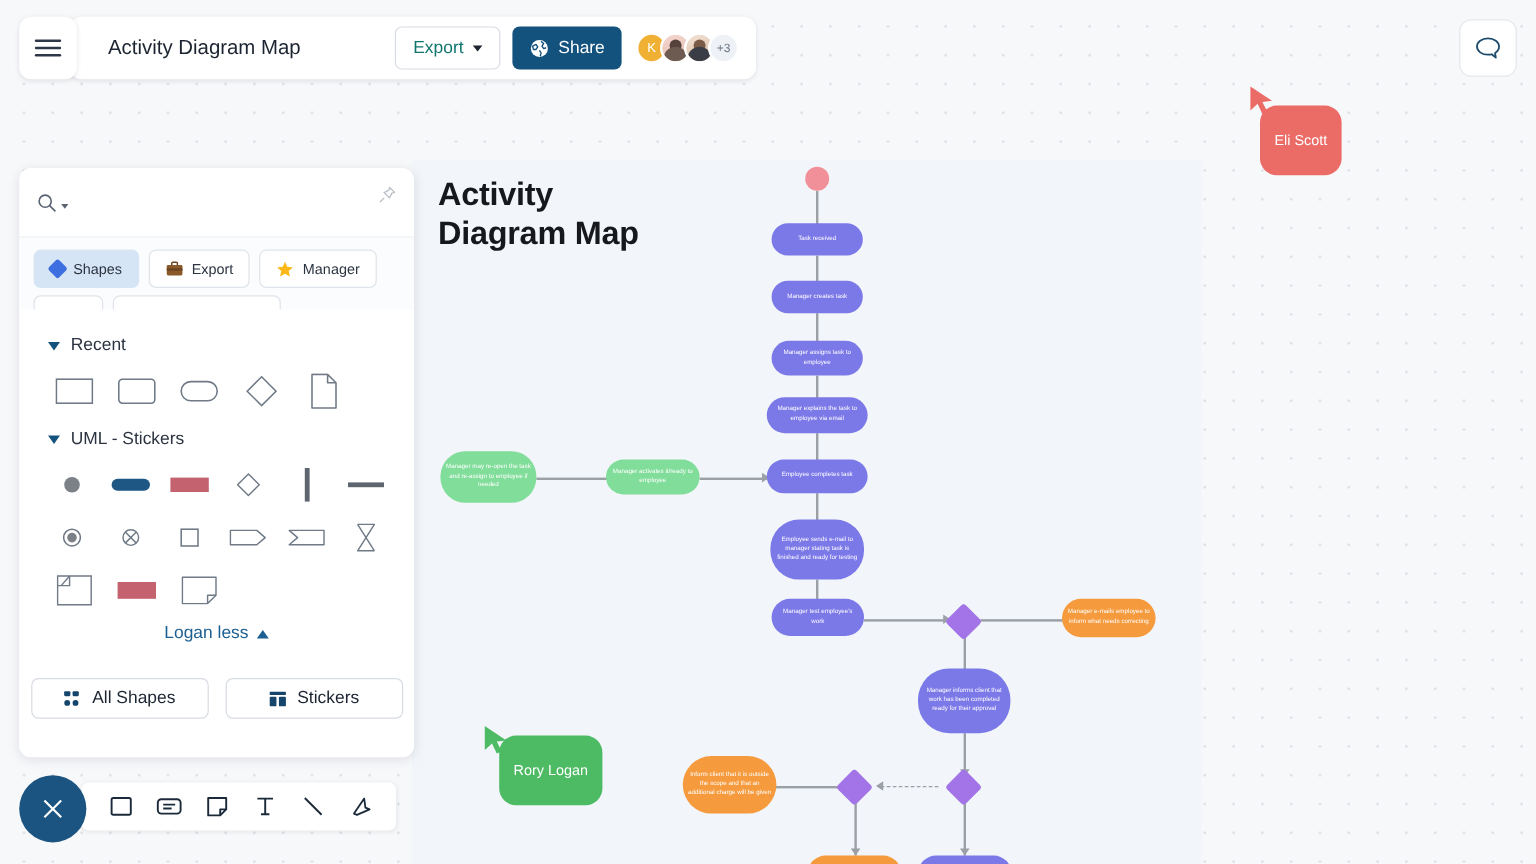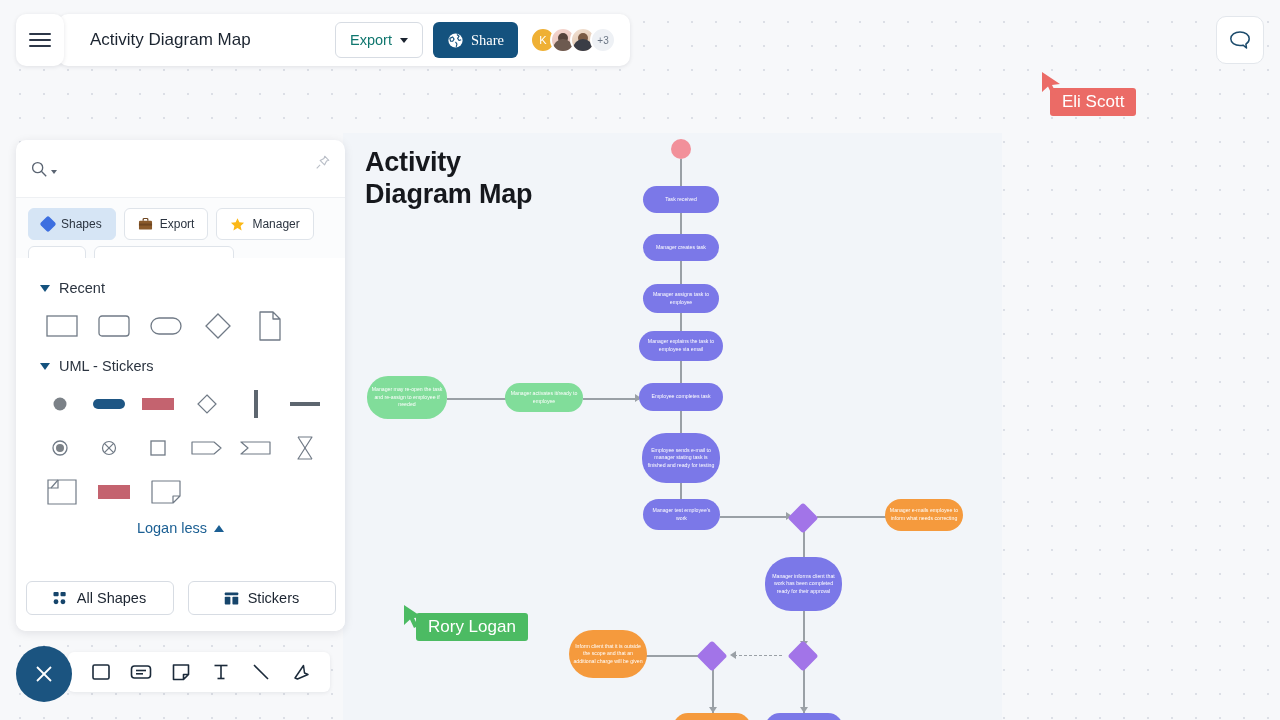--- a/index.html
+++ b/index.html
@@ -91,21 +91,21 @@
     background: #fff; display: flex; align-items: center; gap: 8px;
     font-size: 14.5px; color: #0f766e; cursor: pointer;
   }
   #export-btn .caret {
     width: 0; height: 0; border-left: 4.5px solid transparent; border-right: 4.5px solid transparent;
     border-top: 5px solid #1b2430;
   }
   #share-btn {
     margin-left: 10px; height: 36px; padding: 0 14px; border-radius: 6px;
     background: #14527e; color: #fff; display: flex; align-items: center; gap: 7px;
-    font-size: 14.5px; cursor: pointer; border: none; font-family: Liberation Serif, serif;
+    font-size: 14.5px; cursor: pointer; border: none;
   }
   #avatars { display: flex; align-items: center; margin-left: 12px; margin-right: 14px; }
   .avatar {
     width: 26px; height: 26px; border-radius: 50%; margin-left: -6px;
     border: 2px solid #fff; display: flex; align-items: center; justify-content: center;
     font-size: 11px; color: #fff; overflow: hidden; position: relative;
   }
   .avatar:first-child { margin-left: 0; }
   .avatar.amber { background: #efb034; }
   .avatar.plus  { background: #eef1f5; color: #6b7685; font-size: 10px; }
@@ -164,21 +164,21 @@
   .shape-cell { width: 52px; height: 44px; display:flex; align-items:center; justify-content:center; cursor:pointer; }
 
   #show-less {
     display: flex; align-items: center; justify-content: center; gap: 7px;
     font-size: 14.5px; color: #1b5f93; margin-top: 6px; cursor: pointer;
   }
   #show-less .up { width:0;height:0;border-left:5px solid transparent;border-right:5px solid transparent;border-bottom:7px solid #1b5f93; }
 
   #panel-footer {
     position: absolute; left: 0; right: 0; bottom: 0; height: 66px;
-    display: flex; align-items: center; justify-content: center; gap: 14px;
+    display: flex; align-items: flex-start; justify-content: center; gap: 14px;
     background: #fff;
   }
   .foot-btn {
     height: 34px; width: 148px; border: 1px solid #d7dce3; border-radius: 6px;
     background: #fff; display: flex; align-items: center; justify-content: center; gap: 9px;
     font-size: 14.5px; color: #1b2430; cursor: pointer;
   }
 
   
   #close-fab {
@@ -189,22 +189,22 @@
   #toolbar {
     position: absolute; left: 68px; bottom: 28px; height: 40px; width: 262px;
     background: #fff; border-radius: 6px; display: flex; align-items: center;
     padding-left: 22px; gap: 18px; z-index: 24;
     box-shadow: 0 1px 4px rgba(16,24,40,.08);
   }
   .tool { width: 22px; height: 22px; display:flex; align-items:center; justify-content:center; cursor:pointer; }
 
   
   .cursor-label {
-    position: absolute; color: #fff; font-size: 17px; padding: 4px 12px;
-    border-radius: 3px; white-space: nowrap; z-index: 28;
+    position: absolute; color: #fff; font-size: 12px; padding: 22px 12px;
+    border-radius: 14px; white-space: nowrap; z-index: 28;
   }
   .cursor-arrow { position: absolute; z-index: 29; }
 </style>
 </head>
 <body>
 
 <div id="app">
 
   <div id="canvas-bg"></div>
 

